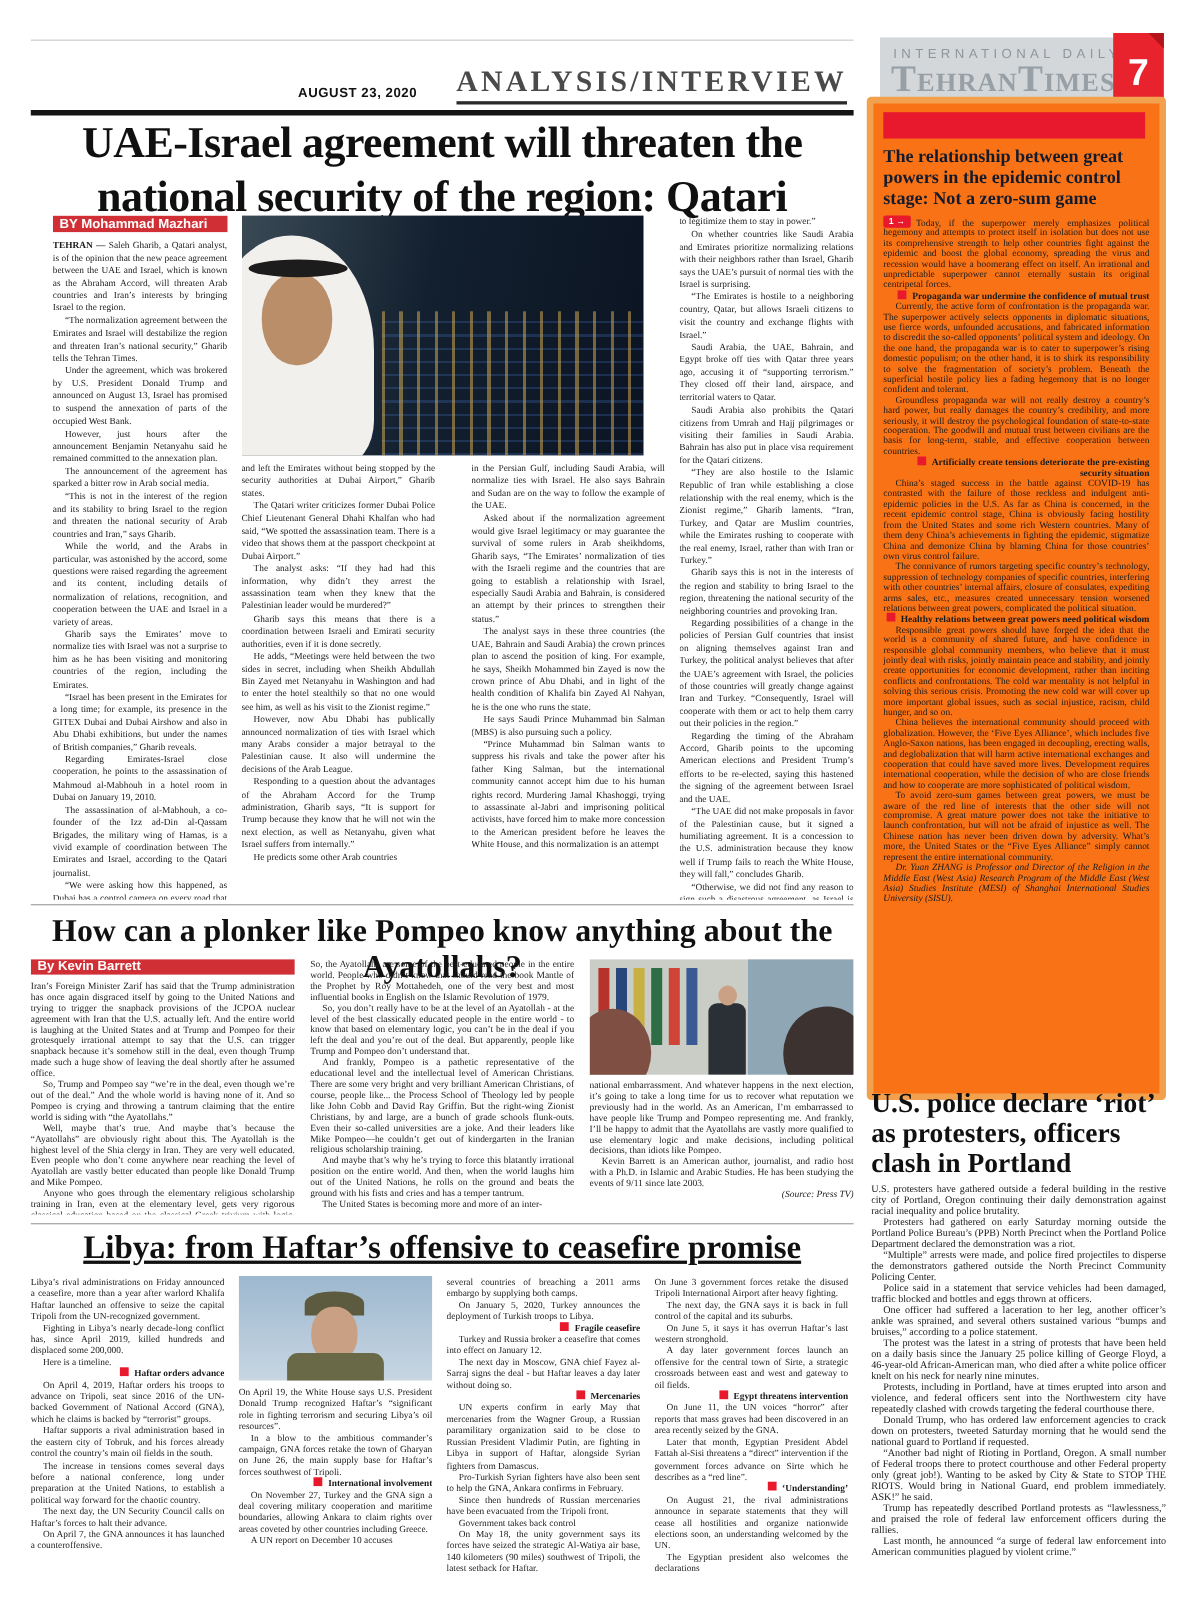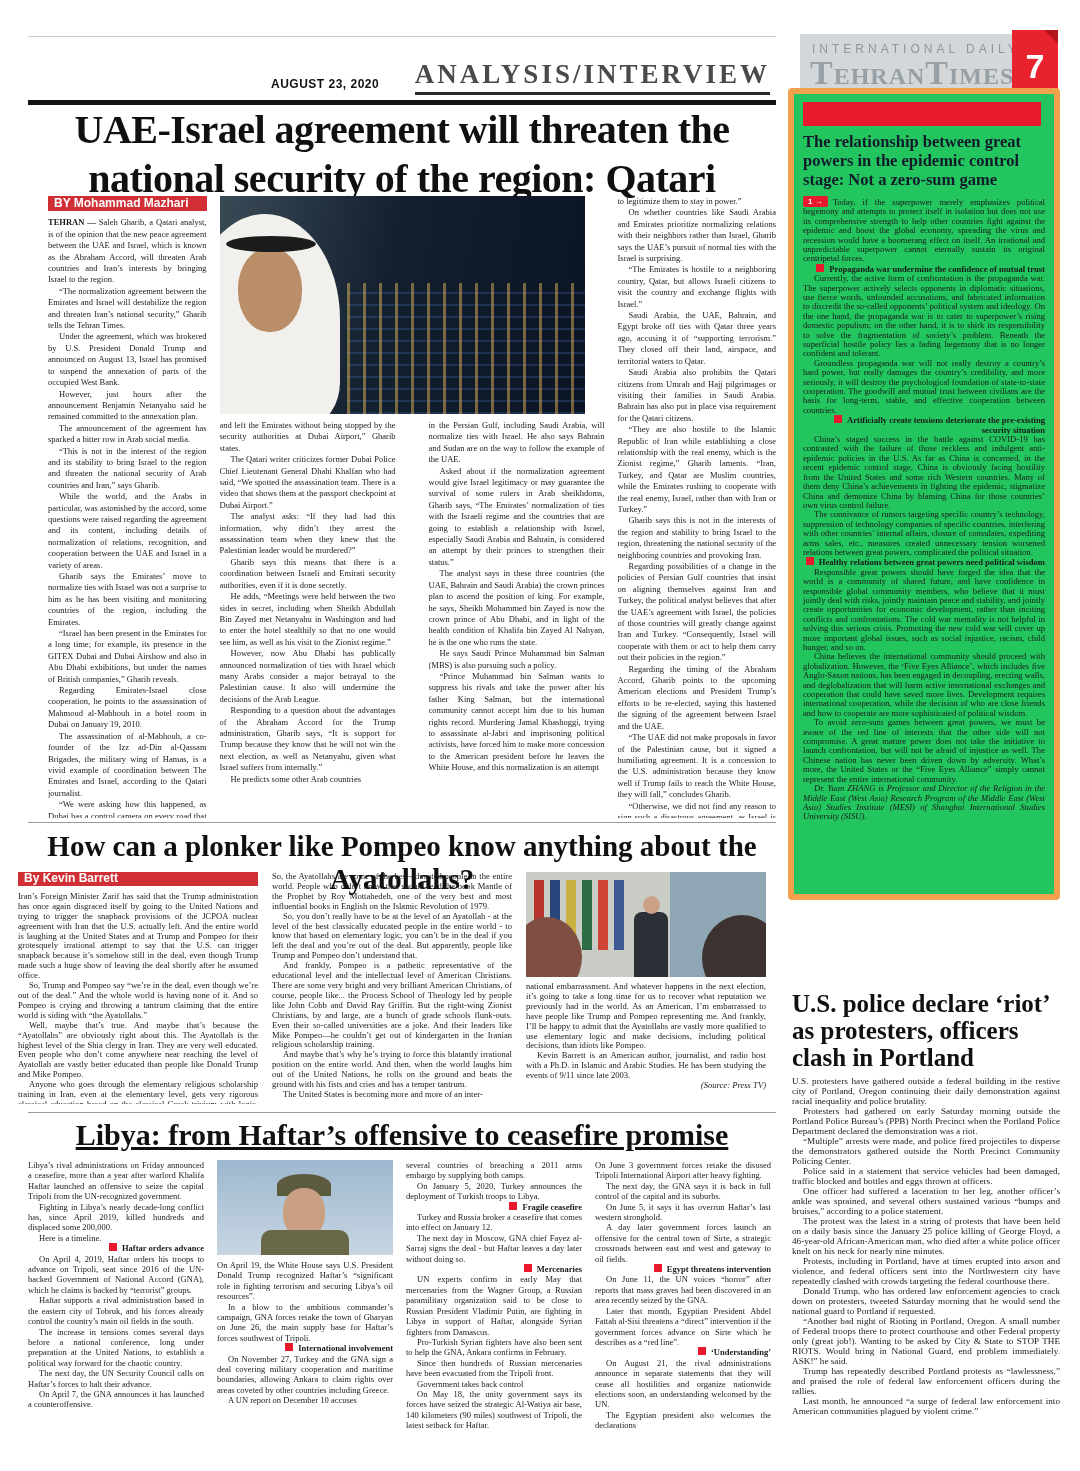--- a/index.html
+++ b/index.html
@@ -48,41 +48,41 @@
   .ghutra{position:absolute;left:-30px;top:18px;width:150px;height:210px;background:#f2f0ec;border-radius:50% 50% 20% 20%;}
   .face{position:absolute;left:18px;top:52px;width:64px;height:84px;background:#b98e68;border-radius:48%;}
   .agal{position:absolute;left:6px;top:40px;width:90px;height:16px;background:#1c1c1c;border-radius:50%;}
   .city-lights{position:absolute;right:0;top:40%;width:65%;height:60%;
         background:repeating-linear-gradient(90deg,rgba(255,200,90,.55) 0 3px,transparent 3px 16px),
         repeating-linear-gradient(0deg,rgba(90,150,255,.25) 0 2px,transparent 2px 12px);opacity:.8;}
   
   .divider{position:absolute;left:28px;width:748px;height:1px;background:#9a9a9a;}
   
   .pompeo-head{position:absolute;left:28px;top:830px;width:748px;text-align:center;font-size:29px;}
-  .pompeo-cols{position:absolute;left:18px;top:872px;width:748px;height:232px;display:flex;gap:14px;}
+  .pompeo-cols{position:absolute;left:28px;top:872px;width:748px;height:232px;display:flex;gap:14px;}
   .pcol{width:240px;height:232px;overflow:hidden;font-size:8.6px;line-height:9.9px;}
   .photo-pompeo{width:240px;height:105px;background:#c9cdc6;margin-bottom:5px;}
   .flagrow{position:absolute;left:8px;top:8px;height:70px;display:flex;gap:6px;}
   .flag{width:10px;height:70px;}
   .un-wall{position:absolute;right:0;top:0;width:40%;height:100%;background:#8fa6b5;}
   .suit{position:absolute;left:108px;top:40px;width:34px;height:65px;background:#2b2f36;border-radius:8px 8px 0 0;}
   .head-s{position:absolute;left:117px;top:24px;width:17px;height:18px;background:#caa184;border-radius:50%;}
   .blur-l{position:absolute;left:-14px;bottom:-20px;width:70px;height:80px;background:#7e4f42;border-radius:50%;}
   .blur-r{position:absolute;right:-16px;bottom:-24px;width:80px;height:86px;background:#3c3330;border-radius:50%;}
   
   .libya-head{position:absolute;left:28px;top:1118px;width:748px;text-align:center;font-size:30px;text-decoration:underline;}
   .libya-cols{position:absolute;left:28px;top:1160px;width:748px;height:311px;display:flex;gap:13px;}
   .lcol{width:176px;height:311px;overflow:hidden;font-size:8.5px;line-height:10.4px;}
   .photo-haftar{width:176px;height:95px;background:linear-gradient(#9db8cf,#c8d6e2);margin-bottom:5px;}
   .h-face{position:absolute;left:66px;top:28px;width:42px;height:50px;background:#caa084;border-radius:46%;}
   .h-cap{position:absolute;left:60px;top:14px;width:54px;height:22px;background:#5c5a3f;border-radius:50% 50% 0 0;}
   .h-uniform{position:absolute;left:44px;top:70px;width:88px;height:30px;background:#6a6947;border-radius:10px 10px 0 0;}
   
-  .epi-box{position:absolute;left:788px;top:88px;width:272px;height:812px;border:6px solid #f2a24e;
-        border-radius:4px;background:#22c55e;box-sizing:border-box;padding:8px 9px;overflow:hidden;}
+  .epi-box{position:absolute;left:788px;top:88px;width:272px;height:912px;border:6px solid #f2a24e;
+        border-radius:4px;background:#f97316;box-sizing:border-box;padding:8px 9px;overflow:hidden;}
   .epi-redbar{width:238px;height:24px;background:#e8192c;margin-bottom:7px;}
   .epi-head{font-size:16.5px;line-height:1.15;color:#131a2c;margin-bottom:6px;}
   .epi-body{font-size:8.6px;line-height:9.4px;}
   .portland-head{position:absolute;left:792px;top:990px;width:268px;font-size:25px;line-height:1.08;}
   .portland-body{position:absolute;left:792px;top:1076px;width:268px;height:390px;overflow:hidden;
         font-size:9.2px;line-height:10px;}
 </style>
 </head>
 <body>
 

